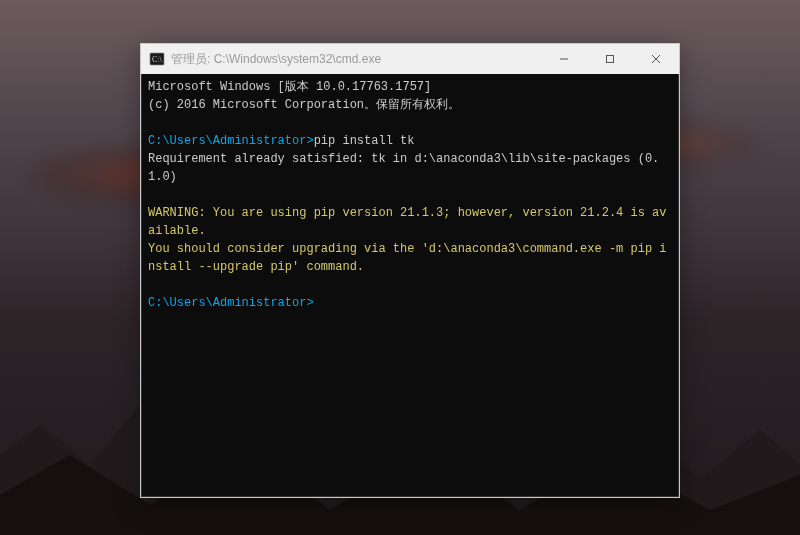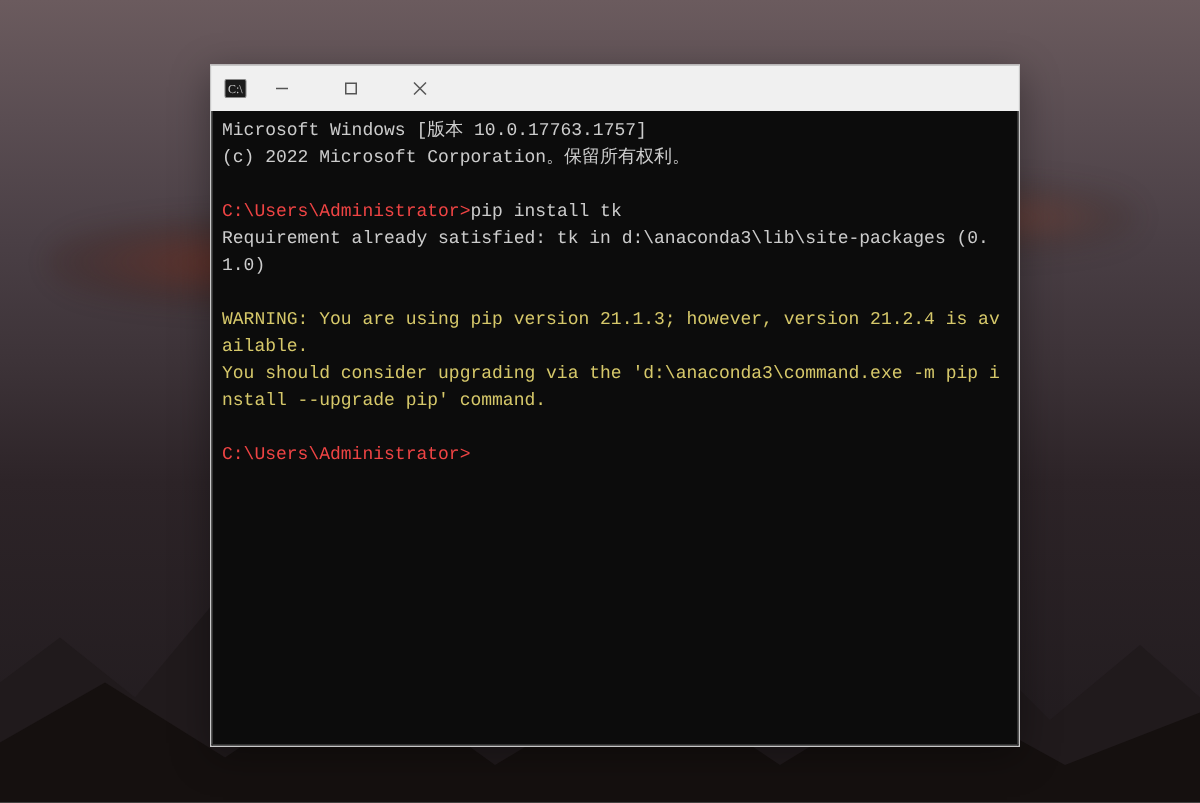--- a/index.html
+++ b/index.html
@@ -105,21 +105,21 @@
       padding: 4px 6px 6px 6px;
       font-size: 12px;
       line-height: 1.5;
       white-space: pre-wrap;
       word-break: break-all;
       overflow: hidden;
       border: 1px solid #333;
       border-top: none;
     }
     .term .warn { color: #d6c86a; }
-    .term .prompt { color: #ef4444; }
+    .term .prompt { color: #0ea5e9; }
     .term .cmd { color: #cccccc; }
   </style>
 </head>
 <body>
 
 <div class="backdrop">
   <div class="cloud"></div>
   <div class="cloud2"></div>
   <div class="mountains">
     <svg viewBox="0 0 800 200" preserveAspectRatio="none">
@@ -134,41 +134,42 @@
 </div>
 
 <div class="window">
   <div class="titlebar">
     <span class="icon">
       <svg viewBox="0 0 16 16">
         <rect x="1" y="2" width="14" height="12" rx="1" fill="#1b1b1b" stroke="#888" stroke-width="0.7"></rect>
         <text x="3" y="11" font-size="8" fill="#ccc" font-family="Consolas">C:\</text>
       </svg>
     </span>
+    <span class="title">管理员: C:\Windows\system32\cmd.exe</span>
     <div class="winbtns">
       <div class="winbtn">
         <svg viewBox="0 0 10 10">
             <line x1="1" y1="5" x2="9" y2="5" stroke="currentColor" stroke-width="1"></line>
           </svg>
       </div>
       <div class="winbtn">
         <svg viewBox="0 0 10 10">
             <rect x="1.5" y="1.5" width="7" height="7" fill="none" stroke="currentColor" stroke-width="1"></rect>
           </svg>
       </div>
       <div class="winbtn close">
         <svg viewBox="0 0 10 10">
           <line x1="1" y1="1" x2="9" y2="9" stroke="currentColor" stroke-width="1"></line>
           <line x1="9" y1="1" x2="1" y2="9" stroke="currentColor" stroke-width="1"></line>
         </svg>
       </div>
     </div>
   </div>
   <div class="term"><span>Microsoft Windows [版本 10.0.17763.1757]</span>
-<span>(c) 2022 Microsoft Corporation。保留所有权利。</span>
+<span>(c) 2016 Microsoft Corporation。保留所有权利。</span>
 
 <span class="prompt">C:\Users\Administrator&gt;</span><span class="cmd">pip install tk</span>
 <span>Requirement already satisfied: tk in d:\anaconda3\lib\site-packages (0.1.0)</span>
 
 <span class="warn">WARNING: You are using pip version 21.1.3; however, version 21.2.4 is available.</span>
 <span class="warn">You should consider upgrading via the 'd:\anaconda3\command.exe -m pip install --upgrade pip' command.</span>
 
 <span class="prompt">C:\Users\Administrator&gt;</span></div>
 </div>
 

